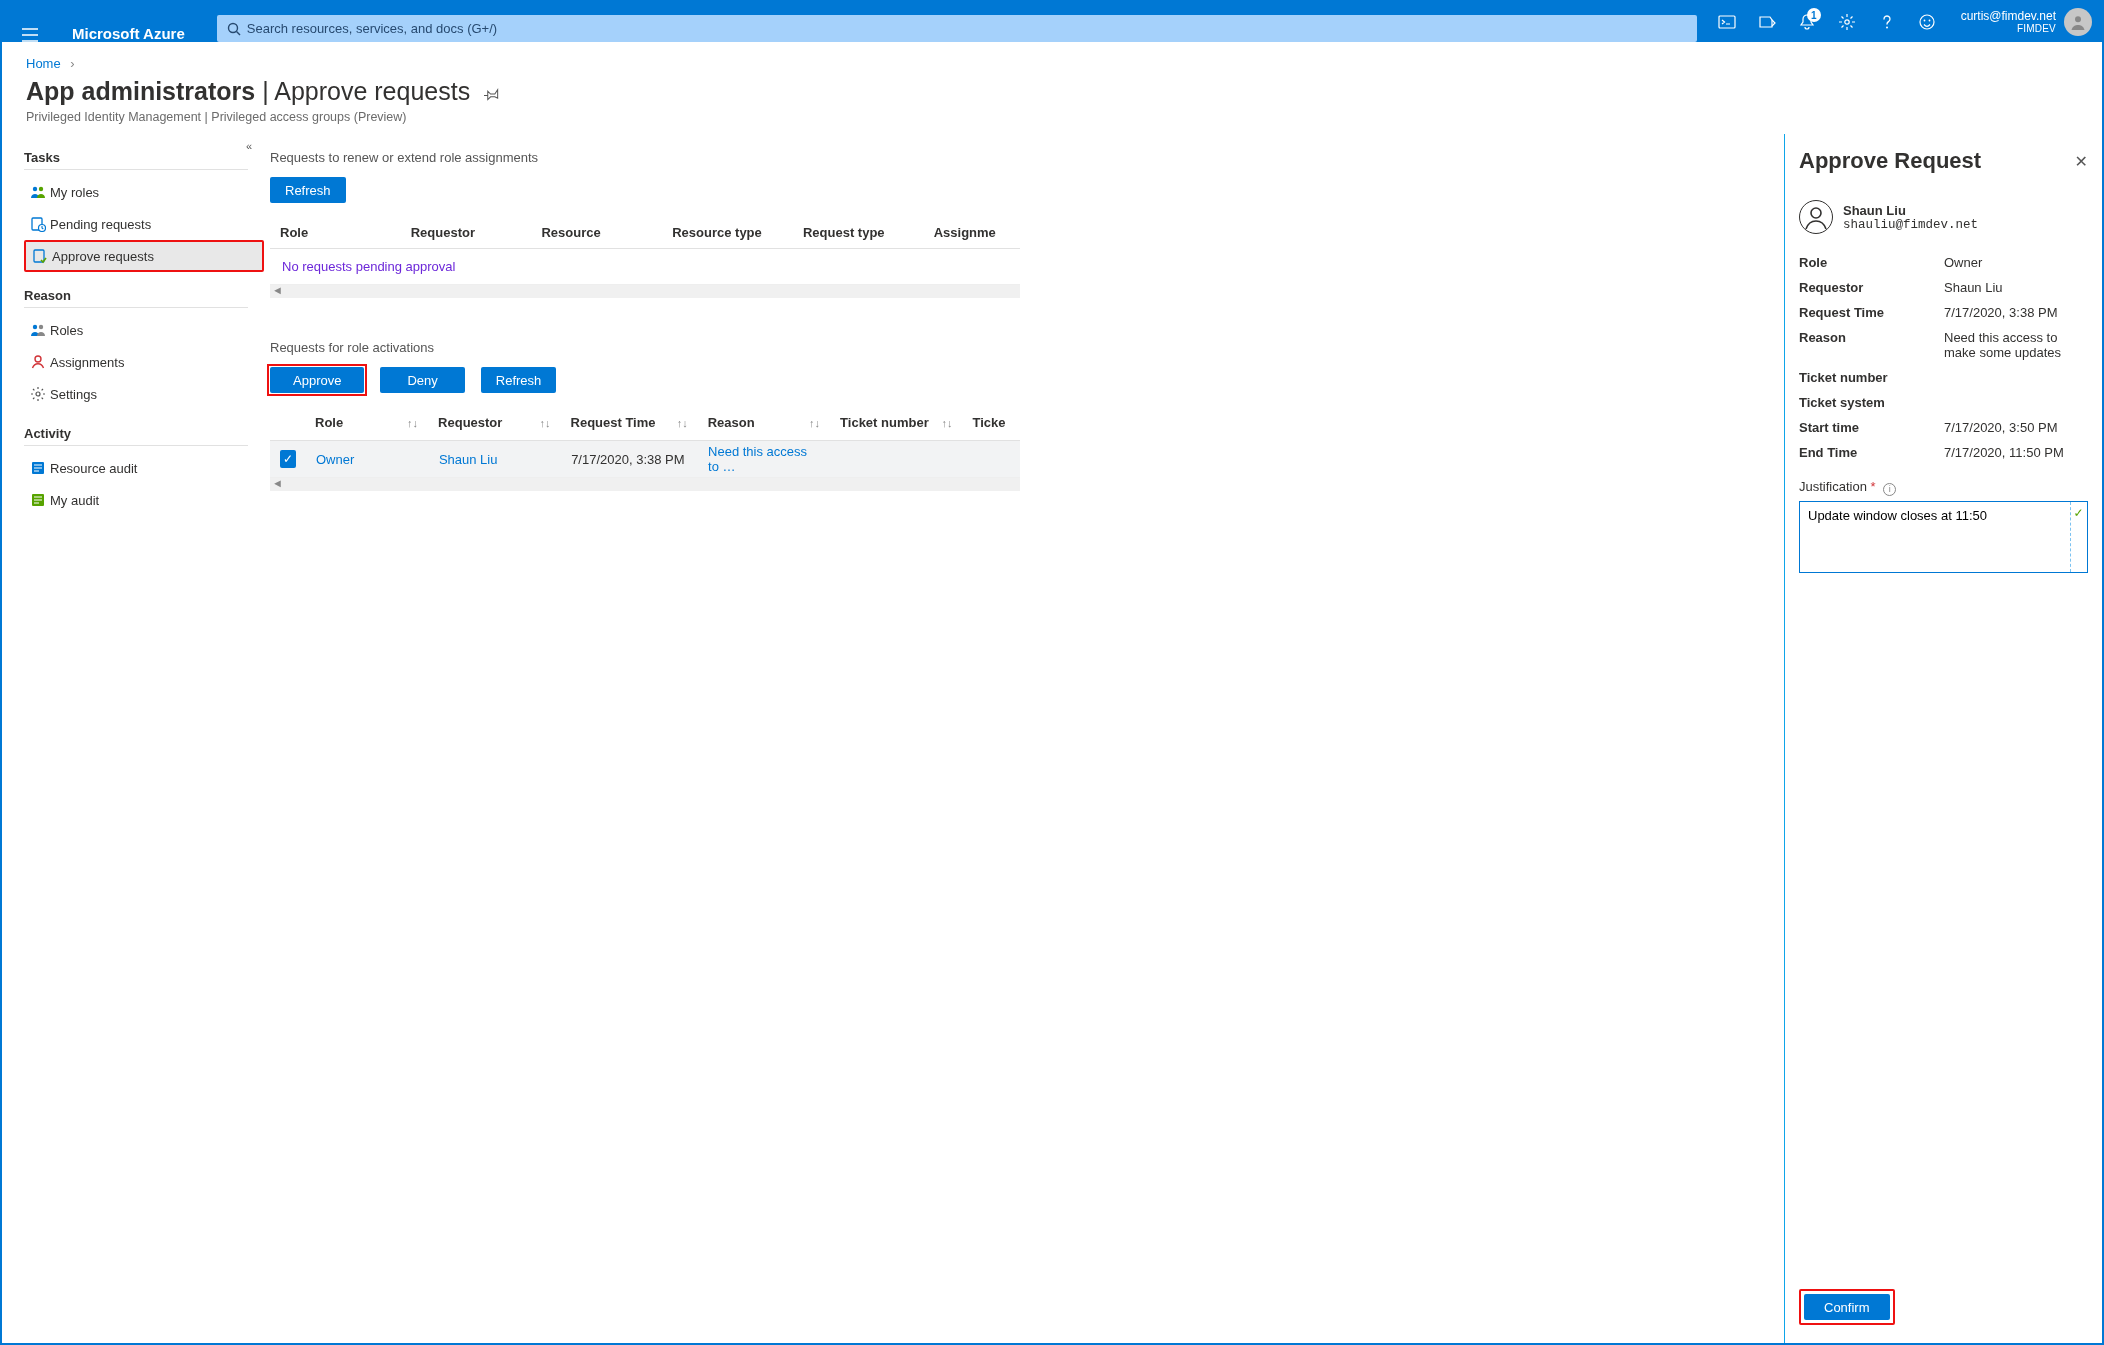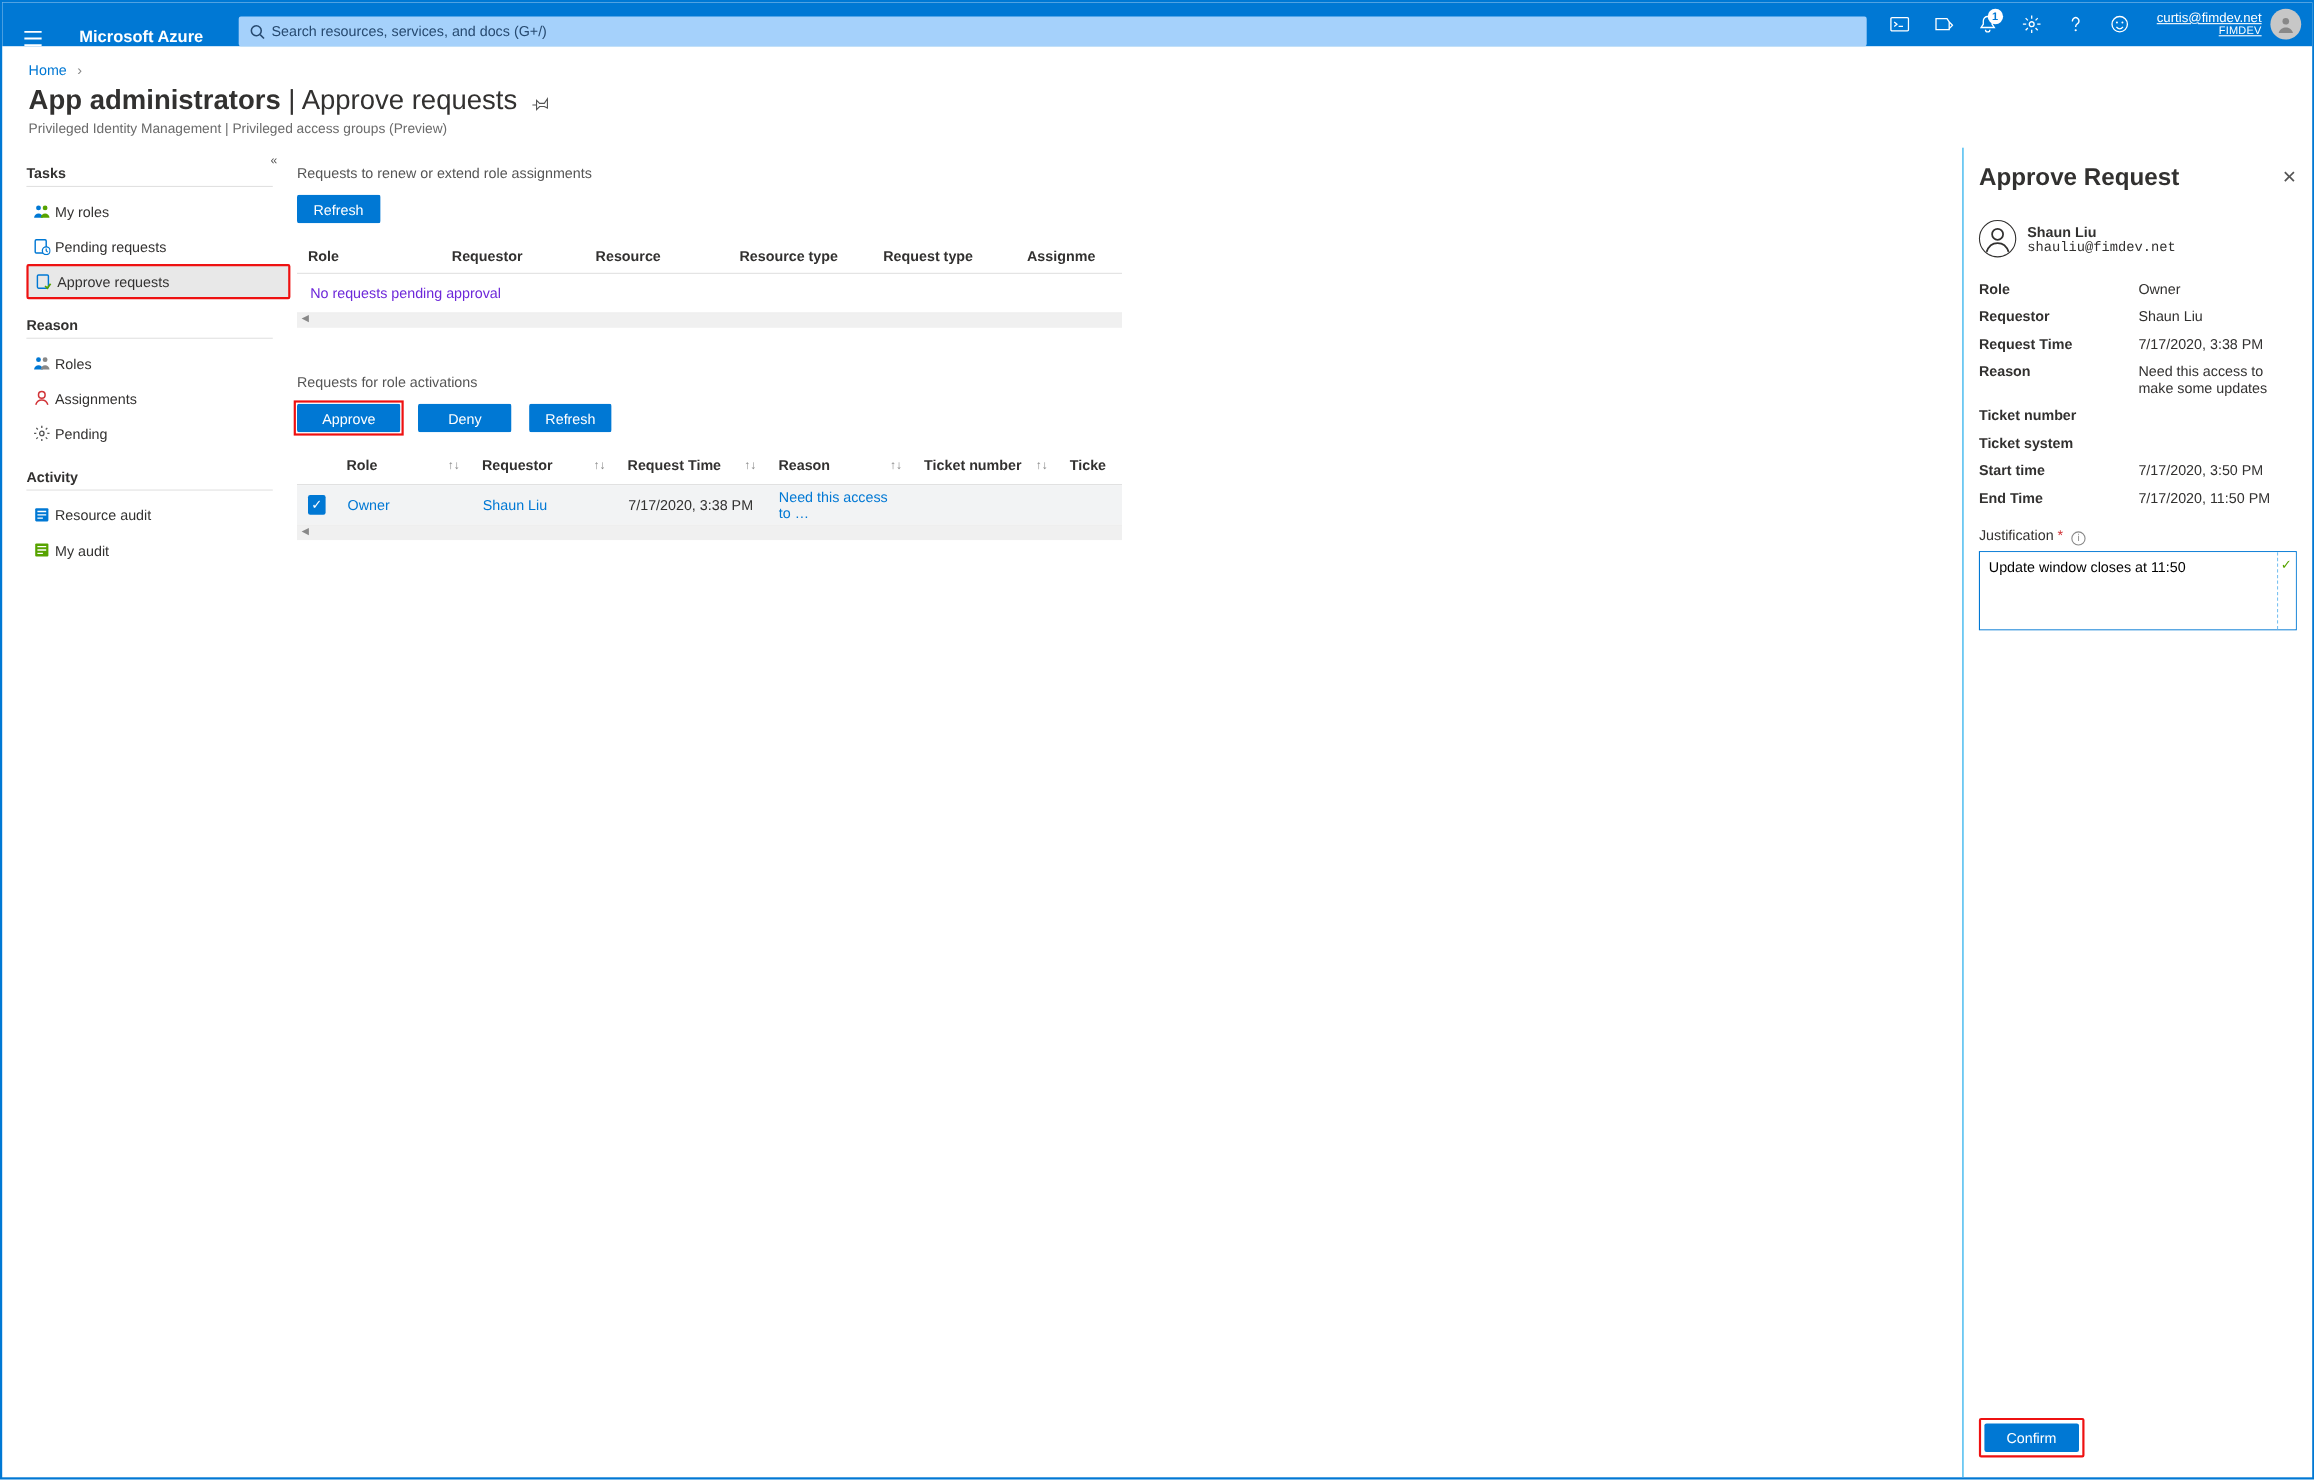--- a/index.html
+++ b/index.html
@@ -9,21 +9,21 @@
 
 .topbar { height:40px; background:#0078d4; display:flex; align-items:flex-end; color:#fff; padding:0 0 0 8px; }
 .topbar .hamburger { width:40px; display:flex; align-items:center; justify-content:center; cursor:pointer; }
 .topbar .brand { font-weight:600; font-size:15px; padding:0 22px; white-space:nowrap; }
 .topbar .search { flex:1; display:flex; align-items:center; background:#a5d1fb; border-radius:2px; height:27px; margin-left:10px; padding:0 10px; color:#274a70; }
 .topbar .search input { flex:1; border:none; background:transparent; outline:none; font-size:13px; color:#274a70; margin-left:6px; }
 .topbar .search input::placeholder { color:#274a70; }
 .topbar .right-icons { display:flex; align-items:center; padding:0 0 0 10px; }
 .topbar .ticon { width:40px; height:40px; display:flex; align-items:center; justify-content:center; cursor:pointer; position:relative; }
 .topbar .bell-badge { position:absolute; top:6px; right:6px; background:#fff; color:#0078d4; border-radius:50%; width:14px; height:14px; font-size:10px; font-weight:600; display:flex; align-items:center; justify-content:center; }
-.topbar .account { display:flex; flex-direction:column; align-items:flex-end; padding:0 8px 0 14px; line-height:1.1;text-decoration:underline; }
+.topbar .account { display:flex; flex-direction:column; align-items:flex-end; padding:0 8px 0 14px; line-height:1.1; }
 .topbar .account .email { font-size:12px; }
 .topbar .account .tenant { font-size:10px; text-transform:uppercase; letter-spacing:.2px; }
 .topbar .avatar { width:28px; height:28px; background:#c7c7c7; border-radius:50%; margin-right:10px; display:flex; align-items:center; justify-content:center; color:#555; }
 
 .content { position:absolute; top:42px; left:2px; right:2px; bottom:2px; display:flex; flex-direction:column; overflow:hidden; }
 .breadcrumbs { padding:14px 24px 6px; font-size:13px; }
 .breadcrumbs a { color:#0078d4; text-decoration:none; margin-right:6px; }
 .breadcrumbs .chev { color:#888; }
 .page-header { padding:0 24px 4px; display:flex; align-items:flex-end; }
 .page-header h1 { font-size:25px; font-weight:600; }
@@ -252,21 +252,21 @@
           </span>
         <span>Assignments</span>
       </div>
       <div class="sb-item">
         <span class="sb-icon">
             <svg width="16" height="16" viewBox="0 0 16 16">
               <circle cx="8" cy="8" r="2" stroke="#555" stroke-width="1.2" fill="none"></circle>
               <path d="M8 1v2M8 13v2M1 8h2M13 8h2M3 3l1.4 1.4M11.6 11.6L13 13M13 3l-1.4 1.4M4.4 11.6L3 13" stroke="#555" stroke-width="1.2"></path>
             </svg>
           </span>
-        <span>Pending</span>
+        <span>Settings</span>
       </div>
 
       <div class="sb-group">Activity</div>
       <div class="sb-item">
         <span class="sb-icon">
             <svg width="16" height="16" viewBox="0 0 16 16">
               <rect x="2" y="2" width="12" height="12" rx="1" fill="#0078d4"></rect>
               <path d="M4 5h8M4 8h8M4 11h5" stroke="#fff" stroke-width="1.2"></path>
             </svg>
           </span>

